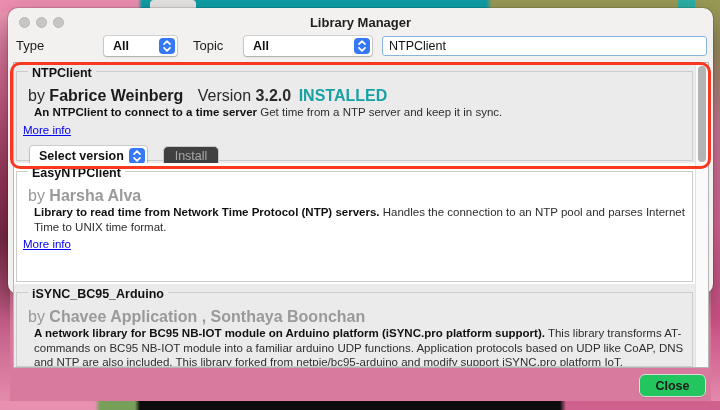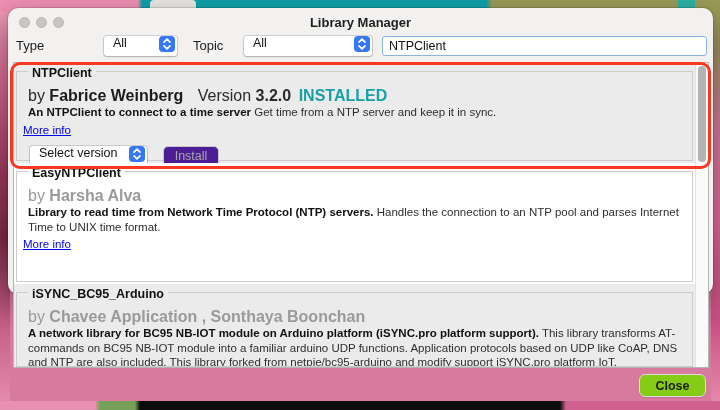--- a/index.html
+++ b/index.html
@@ -24,21 +24,21 @@
   .titlebar { position:relative; height:26px; }
   .tl { position:absolute; top:9px; width:11px; height:11px; border-radius:50%; background:#c8c6c4; border:1px solid #b9b7b5; }
   .tl.c1 { left:11px; } .tl.c2 { left:28px; } .tl.c3 { left:45px; }
   .win-title { position:absolute; left:0; right:0; top:7px; text-align:center; font-size:13px; font-weight:700; color:#1f1f1f; }
 
   
   .filters { position:absolute; left:0; top:26px; right:0; height:24px; }
   .flabel { position:absolute; top:0; height:24px; line-height:24px; font-size:13px; color:#1d1d1d; }
   .lbl-type { left:8px; } .lbl-topic { left:185px; }
   .popup { position:absolute; top:2px; height:20px; background:#fff; border-radius:3px;
-    box-shadow:0 0 0 1px rgba(0,0,0,.13), 0 1px 2px rgba(0,0,0,.18); display:flex; cursor:default; }
+    box-shadow:0 0 0 1px rgba(0,0,0,.13), 0 1px 2px rgba(0,0,0,.18); display:flex; align-items:center; cursor:default;font-weight:bold; }
   .popup .ptext { flex:1; padding-left:9px; font-size:12.5px; color:#111; white-space:nowrap; overflow:hidden; }
   .stepper { width:16px; height:16px; margin-right:2px; border-radius:4px; background:#3478f6; display:flex; align-items:center; justify-content:center; flex:0 0 auto; }
   .pop-type { left:96px; width:73px; }
   .pop-topic { left:236px; width:128px; }
   .search { position:absolute; left:374px; top:2px; width:325px; height:20px; border:1px solid #8ab4e0; border-radius:3px;
     background:#fff; font-family:"Liberation Sans", sans-serif; font-size:12.5px; color:#111; padding:0 6px; outline:none; }
 
   
   .list { position:absolute; left:5px; top:54px; width:696px; height:306px; background:#fff;
     border:1px solid #b5b5b5; overflow:hidden; }
@@ -50,34 +50,34 @@
   .e1 { height:100px; } .e2 { height:121px; } .e3 { height:85px; }
   .legend { position:relative; z-index:1; display:inline-block; margin-top:1px; margin-left:5px; padding:0 4px;
     background:inherit; font-size:12.5px; font-weight:700; color:#111; line-height:15px; }
   .meta { font-size:16px; line-height:13px; margin-left:5px; color:#2a2a2a; }
   .meta.dark .by { color:#2a2a2a; } .meta.dark .author { font-weight:700; color:#1b1b1b; }
   .meta.gray { color:#9a9a9a; } .meta.gray .author { font-weight:700; color:#9a9a9a; }
   .m1 { margin-top:8px; }
   .ver-label { margin-left:10px; }
   .ver { font-weight:700; }
   .installed { font-weight:700; color:#17a1a3; margin-left:3px; }
-  .summary { font-size:11.5px; line-height:14.5px; color:#2e2e2e; margin-left:5px; margin-top:3px; }
+  .summary { font-size:11.5px; line-height:14.5px; color:#2e2e2e; margin-left:11px; margin-top:3px; }
   .summary b { color:#111; }
   .more { display:inline-block; margin-top:2px; font-size:11.5px; color:#0000ee; text-decoration:underline; cursor:pointer; }
   .controls { position:relative; margin:8px 0 0 7px; height:22px; }
   .pop-version { left:0; top:0; width:117px; height:21px; }
   .install-btn { position:absolute; left:133px; top:0; width:56px; height:21px; border:1px solid #c9c9c9; border-radius:5px;
-    background:#4c1d95; color:#a8a8a8; font-family:"Liberation Sans", sans-serif; font-size:12.5px; }
+    background:#404040; color:#a8a8a8; font-family:"Liberation Sans", sans-serif; font-size:12.5px; }
 
   
   .sbar { position:absolute; top:0; right:0; bottom:0; width:13px; background:#fafafa; border-left:1px solid #e3e3e3; }
   .sthumb { position:absolute; top:3px; left:2px; width:8px; height:96px; background:#b3b3b3; border-radius:4px; }
 
   
-  .close-btn { position:absolute; left:631px; top:366px; width:67px; height:23px; background:#84cc16; border:1px solid #dedcda;
+  .close-btn { position:absolute; left:631px; top:366px; width:67px; height:23px; background:#22c55e; border:1px solid #dedcda;
     border-radius:6px; box-shadow:0 1px 1px rgba(0,0,0,.1); font-family:"Liberation Sans", sans-serif;
     font-size:12.5px; font-weight:700; color:#1c1c1c; }
 
   
   .highlight { position:absolute; left:10px; top:62px; width:701px; height:107px; border:3px solid #f93822;
     border-radius:10px; pointer-events:none; z-index:10; }
 </style>
 </head>
 <body>
 

